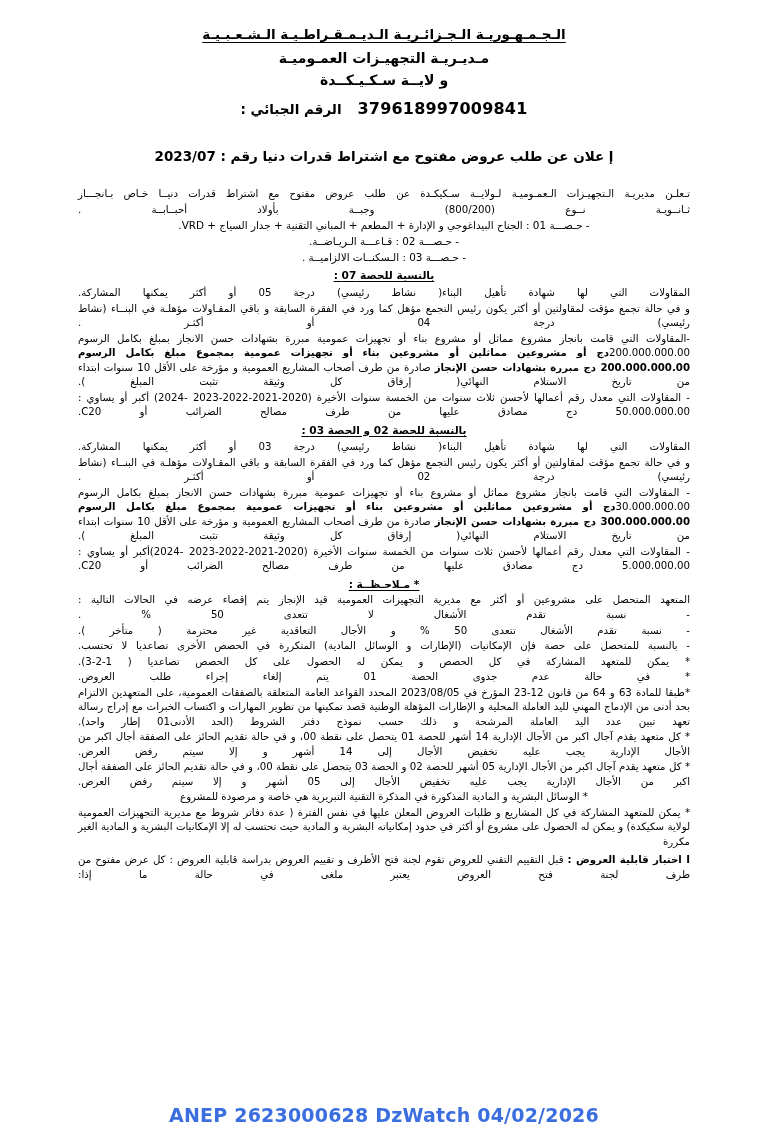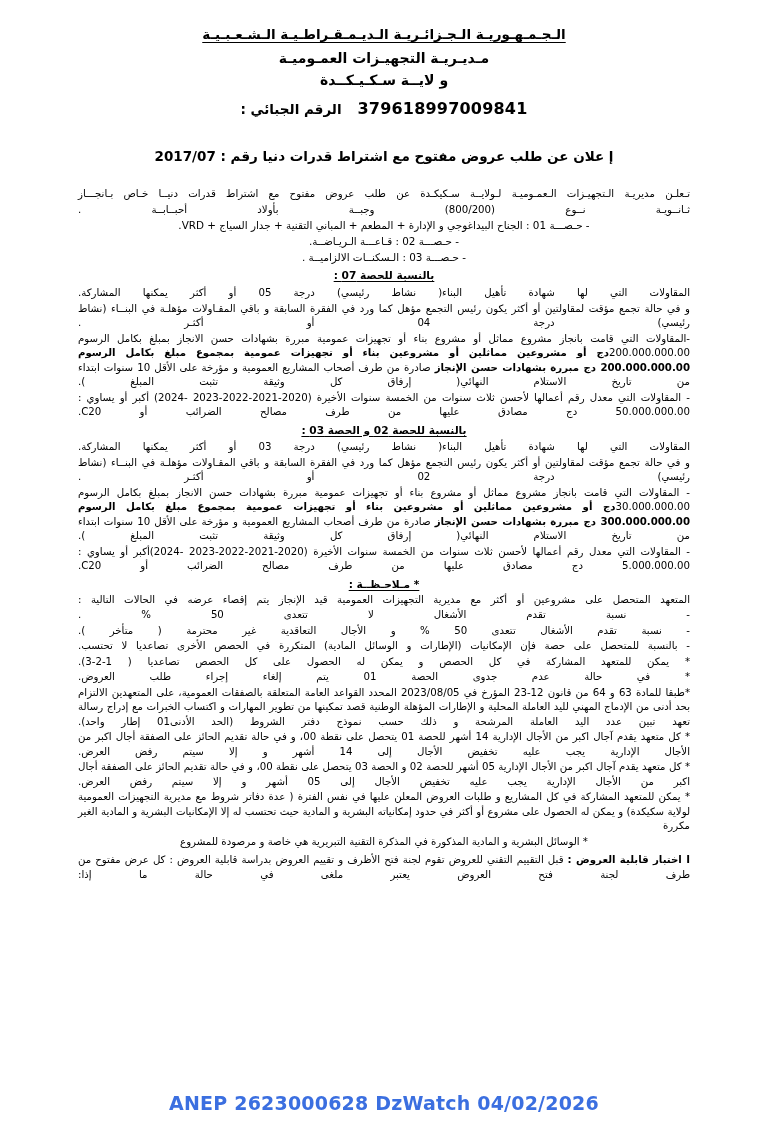--- a/index.html
+++ b/index.html
@@ -117,21 +117,21 @@
     text-decoration: underline;
     text-underline-offset: 2px;
     margin: 4px 0 3px 0;
   }
   .gap-sm { margin-top: 4px; }
 
   
   .footer {
     position: absolute;
     left: 0; right: 0;
-    bottom: 24px;
+    bottom: 12px;
     text-align: center;
     direction: ltr;
   }
   .footer-txt {
     font-size: 19px;
     font-weight: bold;
     color: #3b6fe0;
     letter-spacing: 0.2px;
     font-family: "DejaVu Sans", "Liberation Sans", sans-serif;
   }
@@ -144,21 +144,21 @@
   <div class="hdr">
     <div class="hdr-line1">الـجـمـهـوريـة الـجـزائـريـة الـديـمـقـراطـيـة الـشـعـبـيـة</div>
     <div class="hdr-line2">مـديـريـة التجهيـزات العمـوميـة</div>
     <div class="hdr-line3">و لايــة  سـكـيـكــدة</div>
     <div class="fiscal-row">
       <span class="fiscal-value">379618997009841</span>
       <span class="fiscal-label">الرقم الجبائي  :</span>
     </div>
   </div>
 
-  <div class="title">إ علان عن طلب عروض مفتوح مع اشتراط قدرات دنيا رقم : 2017/07</div>
+  <div class="title">إ علان عن طلب عروض مفتوح مع اشتراط قدرات دنيا رقم : 2023/07</div>
 
   <div class="body-txt">
     <p class="p">تـعلـن مديريـة الـتجهيـزات الـعمـوميـة لـولايــة سـكيكـدة عن طلب عروض مفتوح مع اشتراط قدرات دنيــا خـاص بـانجـــاز</p>
     <p class="p">ثـانــويـة نــوع (800/200) وجبــة بأولاد أحبــابــة .</p>
   </div>
 
   <div>
     <p class="lot-line">- حـصـــة 01 : الجناح البيداغوجي و الإدارة + المطعم + المباني التقنية + جدار السياج  + VRD.</p>
     <p class="lot-line">- حـصـــة 02 : قـاعـــة الـريـاضــة.</p>
     <p class="lot-line">- حـصـــة 03 : الـسكنــات الالزاميــة .</p>
@@ -188,22 +188,22 @@
   <div class="body-txt">
     <p class="p">المتعهد المتحصل على مشروعين أو أكثر مع مديرية التجهيزات العمومية قيد الإنجاز يتم إقصاء عرضه في الحالات التالية :</p>
     <p class="p">- نسبة تقدم الأشغال لا تتعدى 50 % .</p>
     <p class="p">- نسبة تقدم الأشغال تتعدى 50 % و الأجال التعاقدية غير محترمة ( متأخر ).</p>
     <p class="p">- بالنسبة للمتحصل على حصة فإن الإمكانيات (الإطارات و الوسائل المادية) المتكررة في الحصص الأخرى تصاعديا لا تحتسب.</p>
     <p class="p">* يمكن للمتعهد المشاركة في كل الحصص و يمكن له الحصول على كل الحصص تصاعديا ( 1-2-3).</p>
     <p class="p">*    في حالة عدم جدوى الحصة 01 يتم إلغاء إجراء طلب العروض.</p>
     <p class="p">*طبقا للمادة 63 و 64 من قانون 12-23 المؤرخ في 2023/08/05 المحدد القواعد العامة المتعلقة بالصفقات العمومية، على المتعهدين الالتزام بحد أدنى من الإدماج المهني لليد العاملة المحلية و الإطارات المؤهلة الوطنية قصد تمكينها من تطوير المهارات  و اكتساب الخبرات مع إدراج رسالة تعهد تبين عدد اليد العاملة المرشحة و ذلك حسب نموذج دفتر الشروط (الحد الأدنى01 إطار واحد).</p>
     <p class="p">* كل متعهد يقدم آجال اكبر من الأجال الإدارية 14 أشهر للحصة 01 يتحصل على نقطة 00، و في حالة تقديم الحائز على الصفقة أجال اكبر من الأجال الإدارية يجب عليه تخفيض الأجال إلى 14 أشهر و إلا سيتم رفض العرض.</p>
     <p class="p">* كل متعهد يقدم آجال اكبر من الأجال الإدارية 05 أشهر للحصة 02 و الحصة 03 يتحصل على نقطة 00، و في حالة تقديم الحائز على الصفقة أجال اكبر من الأجال الإدارية يجب عليه تخفيض الأجال إلى 05 أشهر و إلا سيتم رفض العرض.</p>
+    <p class="p center">* الوسائل البشرية و المادية المذكورة في المذكرة التقنية التبريرية هي خاصة و مرصودة للمشروع</p>
     <p class="p">* يمكن للمتعهد المشاركة في كل المشاريع و طلبات العروض المعلن عليها في نفس الفترة ( عدة دفاتر شروط مع مديرية التجهيزات العمومية لولاية سكيكدة) و يمكن له الحصول على مشروع أو أكثر في حدود إمكانياته البشرية و المادية حيث تحتسب له إلا الإمكانيات البشرية و المادية الغير مكررة</p>
-    <p class="p center">* الوسائل البشرية و المادية المذكورة في المذكرة التقنية التبريرية هي خاصة و مرصودة للمشروع</p>
   </div>
 
   <p class="body-txt p gap-sm"><span class="b">I اختبار قابلية العروض :</span><span> قبل التقييم التقني للعروض تقوم لجنة فتح الأظرف و تقييم العروض بدراسة قابلية العروض : كل عرض مفتوح من طرف لجنة فتح العروض يعتبر ملغى في حالة ما إذا:</span></p>
 
   <div class="footer">
     <span class="footer-txt" style="color: rgb(59, 111, 224);">ANEP 2623000628 DzWatch 04/02/2026</span>
   </div>
 
 </div>
 

